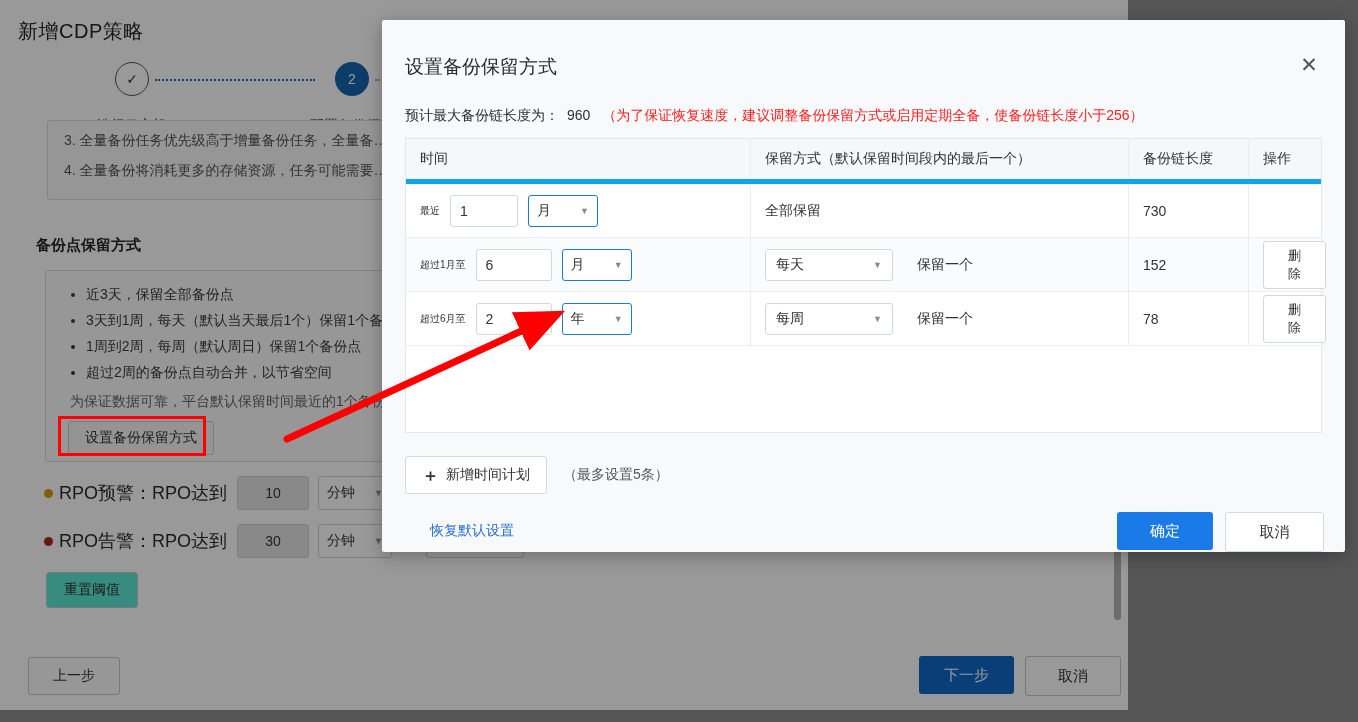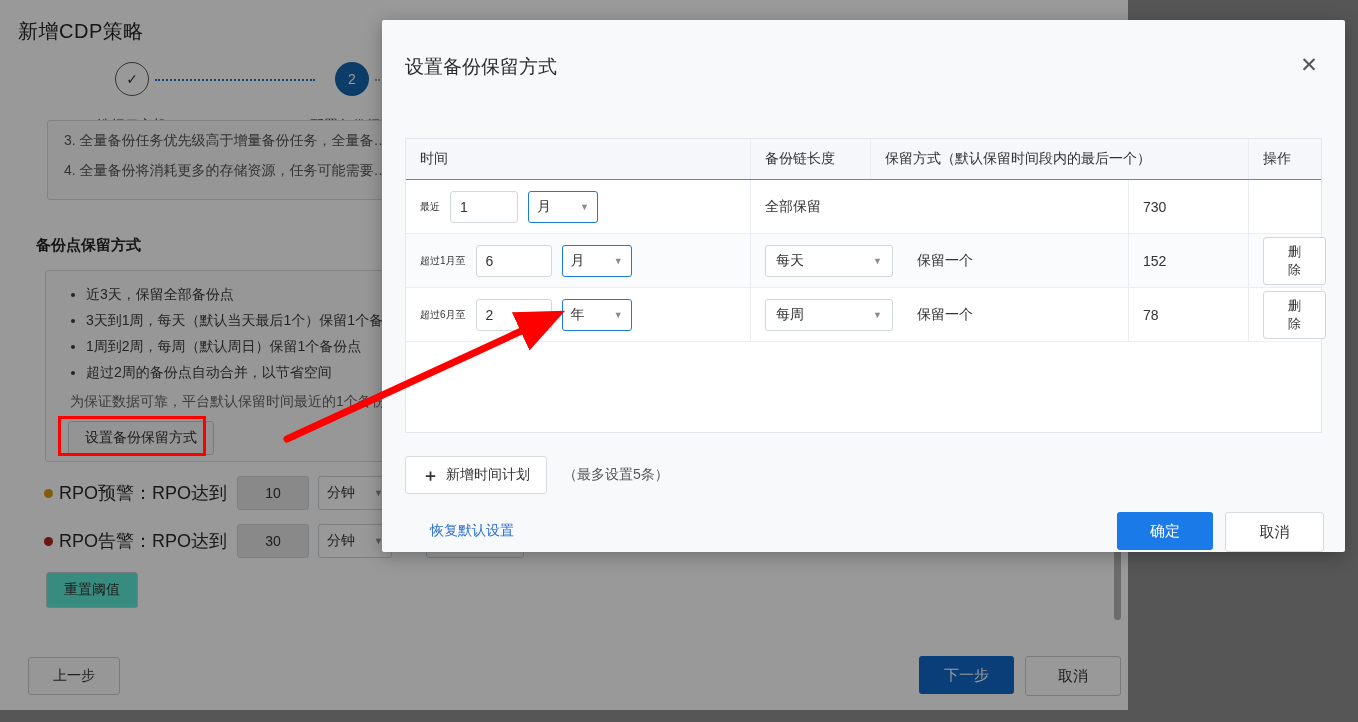--- a/index.html
+++ b/index.html
@@ -163,21 +163,21 @@
     white-space: nowrap;
   }
   .chain-num { margin: 0 8px 0 4px; color: #2f2f2f; }
   .chain-warn { color: #fb2121; }
 
   .tbl {
     position: absolute; left: 23px; top: 118px; width: 917px; height: 295px;
     border: 1px solid #e4e8ec; background: #fff; box-sizing: border-box;
   }
   .tr { display: flex; }
-  .thead { background: #f5f7fa; border-bottom: 1px solid #0ea5e9; align-items: center; }
+  .thead { background: #f5f7fa; border-bottom: 5px solid #0ea5e9; align-items: center; }
   .th, .td {
     box-sizing: border-box; display: flex; align-items: center;
   }
   .th { font-size: 14px; color: #333; height: 40px; padding: 0 14px; }
   .td { font-size: 14px; color: #333; height: 53px; padding: 0 14px; }
   .c-time   { width: 345px; border-right: 1px solid #e9edf1; }
   .c-mode   { width: 378px; border-right: 1px solid #e9edf1; }
   .c-len    { width: 120px; border-right: 1px solid #e9edf1; }
   .c-act    { width: 72px; }
   .row-sep  { border-bottom: 1px solid #eceff2; }
@@ -312,27 +312,32 @@
     <div class="bottom-strip"></div>
   </div>
 
   <div class="redbox-highlight"></div>
 
   <div class="modal">
 
     <div class="modal-title">设置备份保留方式</div>
     <div class="modal-close">✕</div>
 
+    <div class="chain-line">
+      <span>预计最大备份链长度为：</span>
+      <span class="chain-num">960</span>
+      <span class="chain-warn">（为了保证恢复速度，建议调整备份保留方式或启用定期全备，使备份链长度小于256）</span>
+    </div>
 
     <div class="tbl">
 
       <div class="tr thead">
         <div class="th c-time">时间</div>
+        <div class="th c-mode">保留方式（默认保留时间段内的最后一个）</div>
         <div class="th c-len">备份链长度</div>
-        <div class="th c-mode">保留方式（默认保留时间段内的最后一个）</div>
         <div class="th c-act">操作</div>
       </div>
 
       <div class="tr row-sep">
         <div class="td c-time">
           <span class="time-prefix">最近</span>
           <span class="num-input">1</span>
           <span class="unit-select">
             <span>月</span>
             <span class="caret">▼</span>

